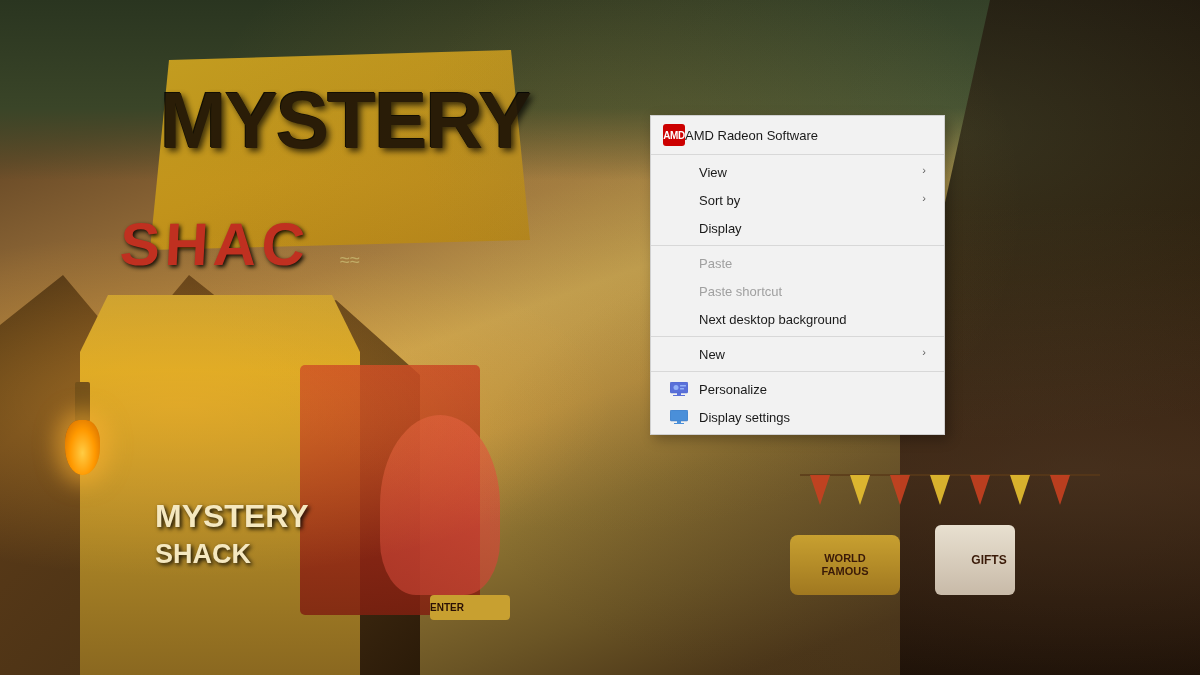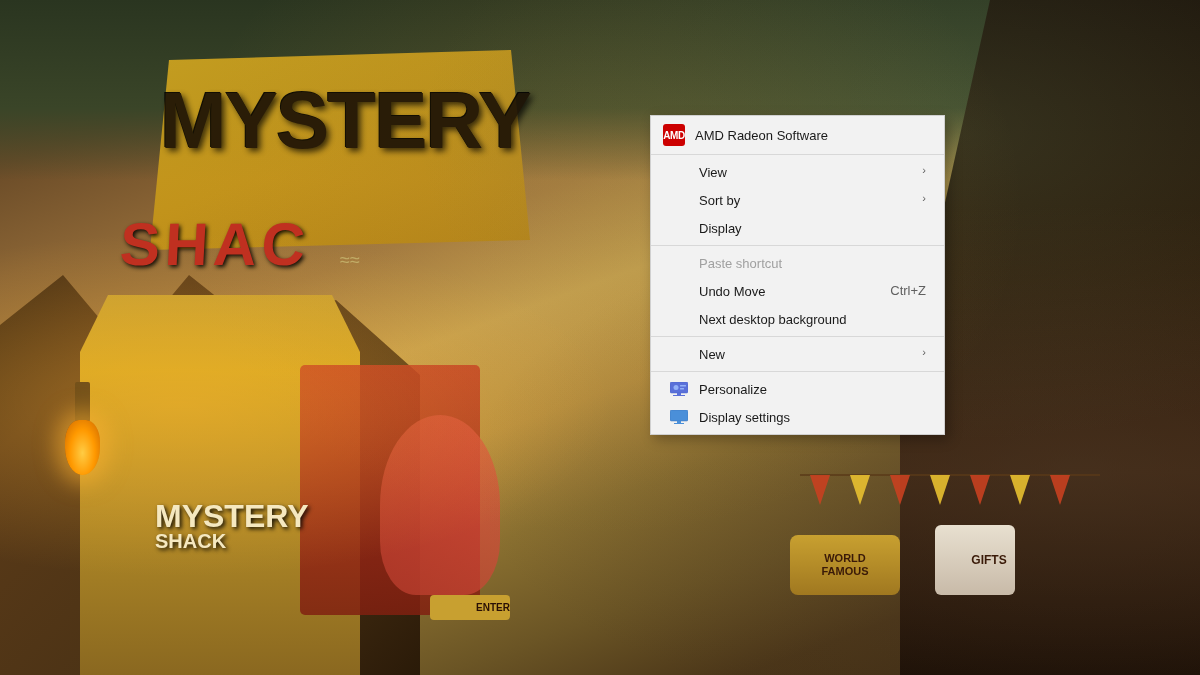--- a/index.html
+++ b/index.html
@@ -115,23 +115,23 @@
       bottom: 140px; left: 155px;
       font-family: Impact, 'Arial Black', sans-serif;
       font-size: 32px;
       font-weight: 900;
       color: #f5e8c0;
       text-shadow: 2px 2px 4px rgba(0,0,0,0.9);
       z-index: 3;
     }
     .bg-shack2-text {
       position: absolute;
-      bottom: 122px; left: 155px;
+      bottom: 105px; left: 155px;
       font-family: Impact, 'Arial Black', sans-serif;
-      font-size: 20px;
+      font-size: 27px;
       font-weight: 900;
       color: #f5e8c0;
       text-shadow: 2px 2px 4px rgba(0,0,0,0.9);
       z-index: 3;
       margin-top: 36px;
     }
     .bg-lantern {
       position: absolute;
       bottom: 200px; left: 65px;
       width: 35px; height: 55px;
@@ -193,21 +193,21 @@
     }
     .bg-enter-sign {
       position: absolute;
       bottom: 55px; left: 430px;
       width: 80px; height: 25px;
       background: #c8a030;
       border-radius: 4px;
       z-index: 3;
       display: flex;
       align-items: center;
-      justify-content: flex-end;
+      justify-content: flex-start;
     }
     .bg-enter-text {
       font-size: 10px;
       font-weight: bold;
       color: #2a1005;
     }
 
     
     .bg-flags {
       position: absolute;
@@ -229,21 +229,20 @@
       font-size: 13px;
       color: #1a1a1a;
     }
 
     .menu-header {
       display: flex;
       align-items: center;
       padding: 8px 12px;
       background: #f2f2f2;
       border-bottom: 1px solid #d8d8d8;
-      gap: 10px;
     }
 
     .amd-icon {
       width: 22px;
       height: 22px;
       background: #cc0000;
       border-radius: 3px;
       display: flex;
       align-items: center;
       justify-content: center;
@@ -387,29 +386,28 @@
         <div class="menu-item-icon"></div>
         <span class="menu-item-label">Display</span>
       </div>
     </div>
   </div>
 
   <div class="menu-section">
     <div class="menu-item disabled">
       <div class="menu-item-left">
         <div class="menu-item-icon"></div>
+        <span class="menu-item-label">Paste</span>
+      </div>
+    </div>
+    <div class="menu-item disabled">
+      <div class="menu-item-left">
+        <div class="menu-item-icon"></div>
         <span class="menu-item-label">Paste shortcut</span>
       </div>
-    </div>
-    <div class="menu-item">
-      <div class="menu-item-left">
-        <div class="menu-item-icon"></div>
-        <span class="menu-item-label">Undo Move</span>
-      </div>
-      <span class="menu-item-shortcut">Ctrl+Z</span>
     </div>
     <div class="menu-item">
       <div class="menu-item-left">
         <div class="menu-item-icon"></div>
         <span class="menu-item-label">Next desktop background</span>
       </div>
     </div>
   </div>
 
   <div class="menu-section">

